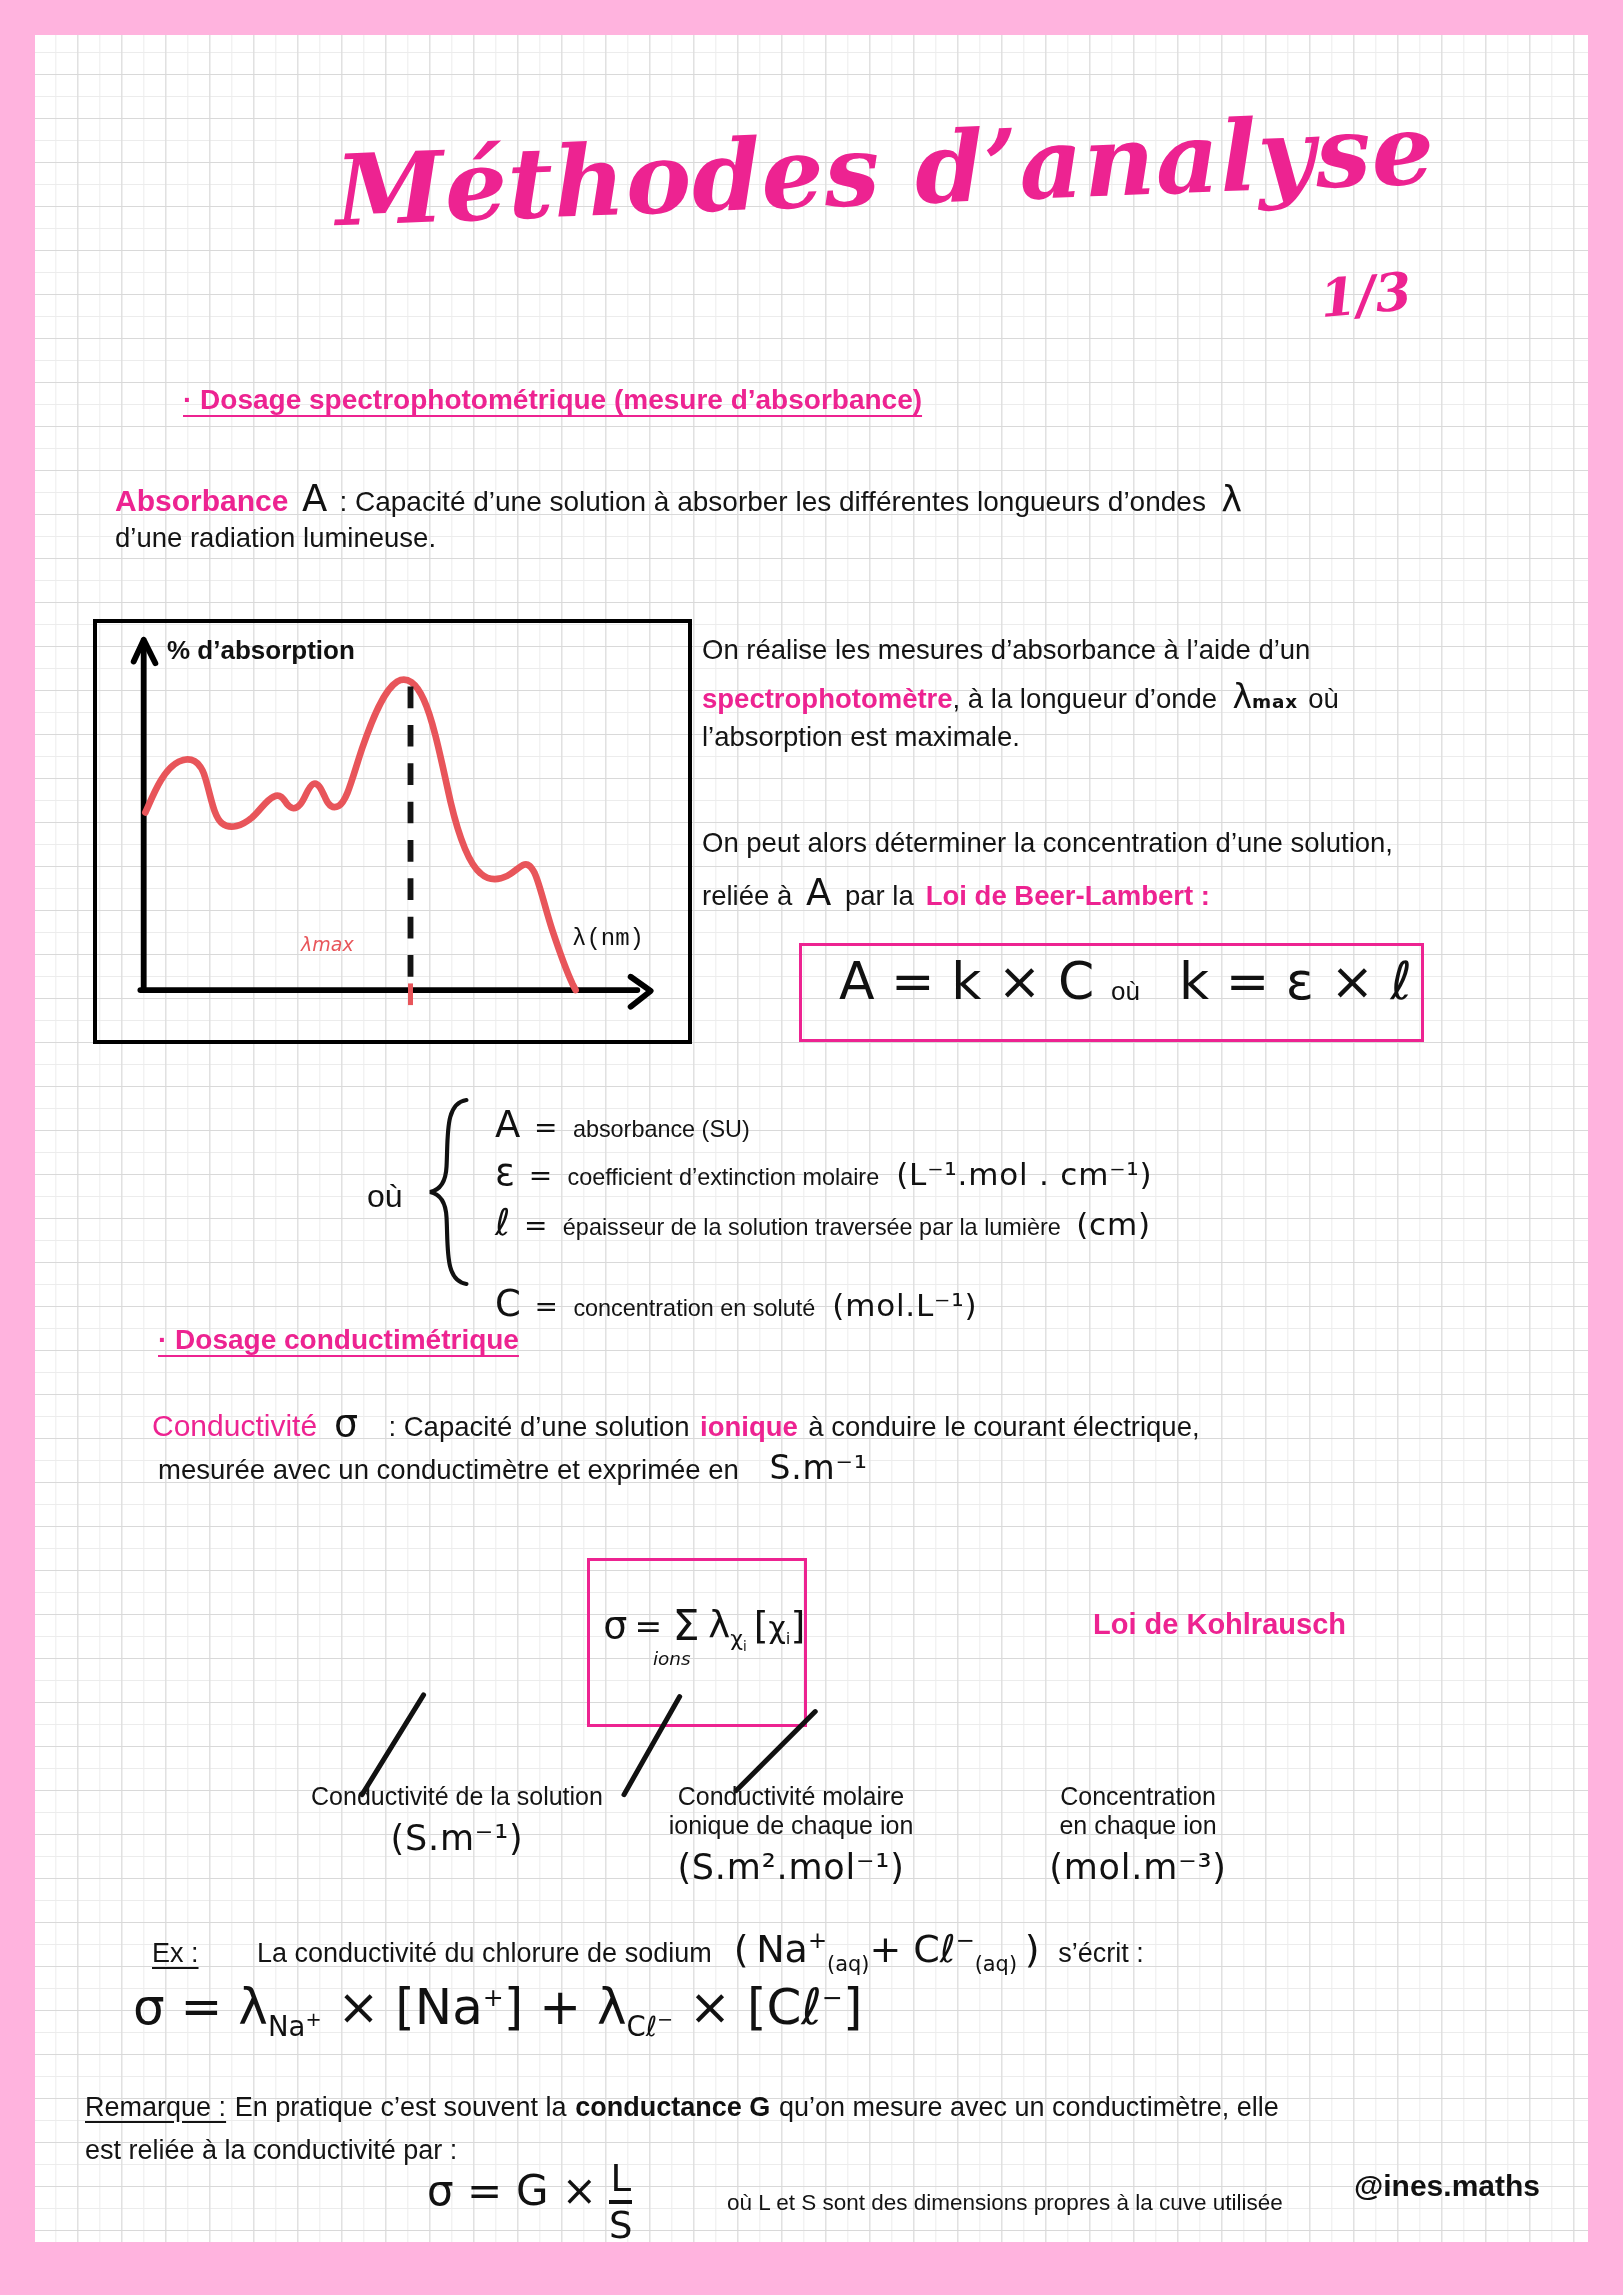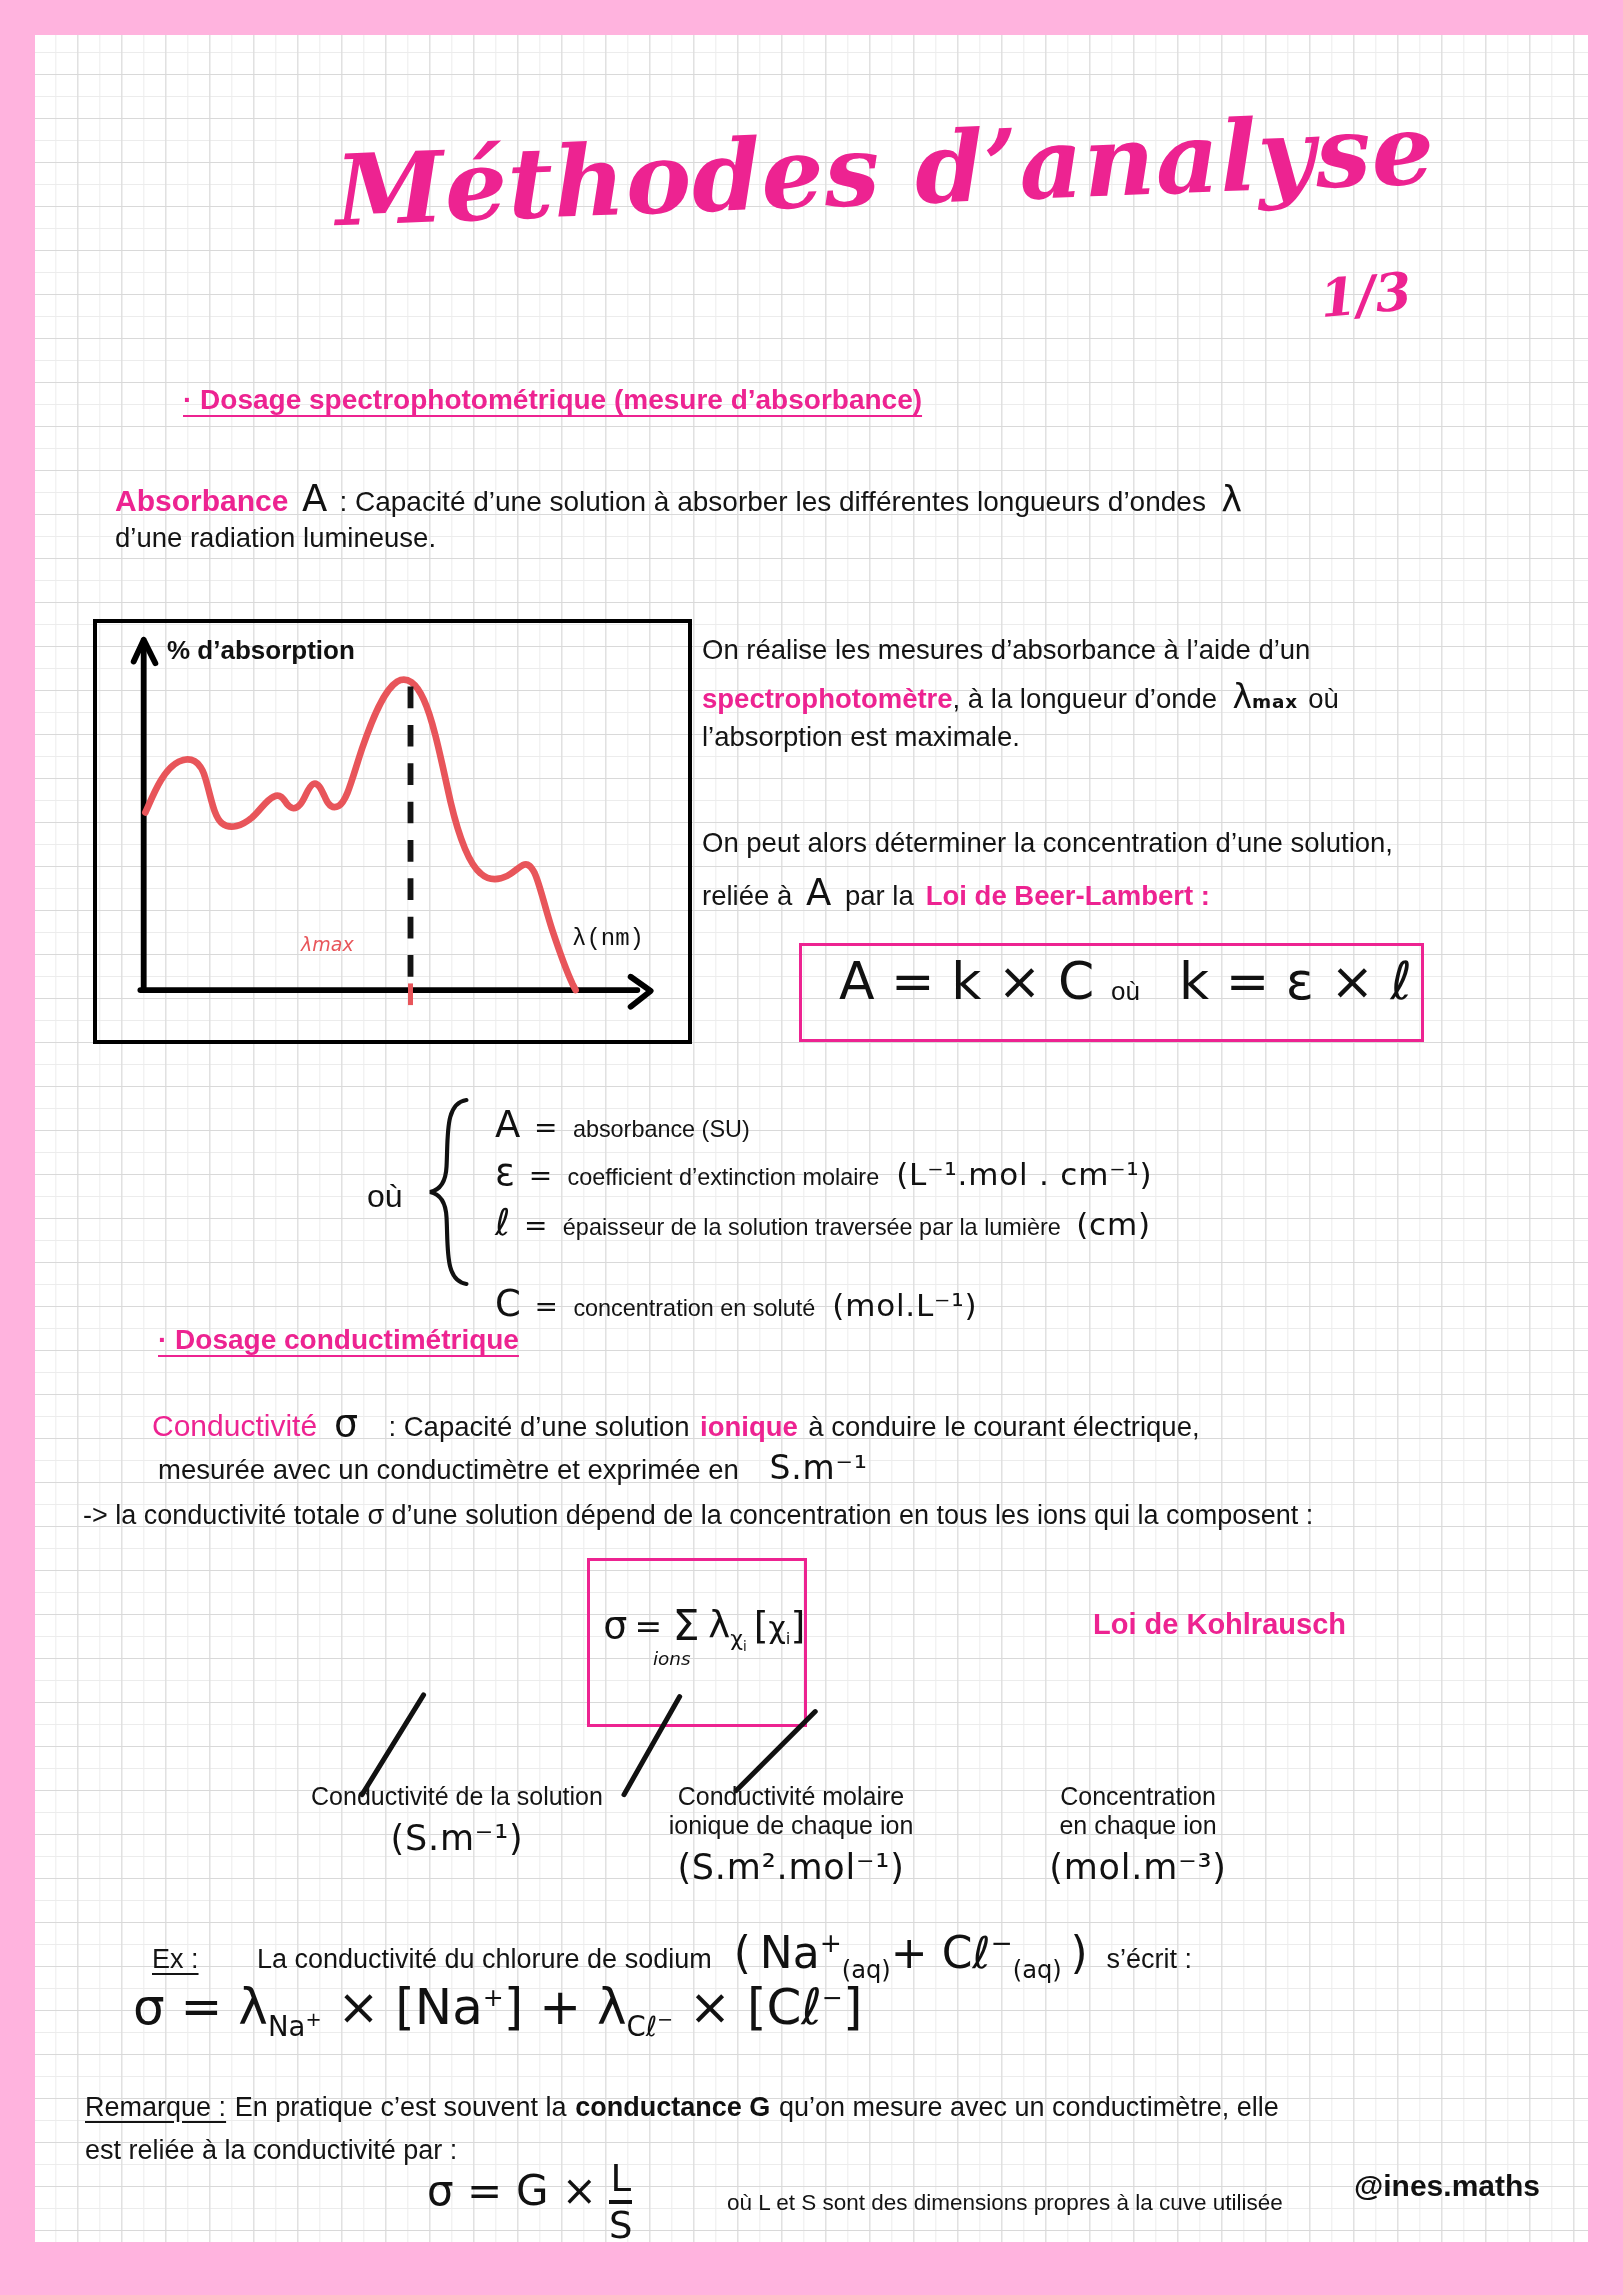--- a/index.html
+++ b/index.html
@@ -201,21 +201,20 @@
     <span style="font-size:30px;color:#ED2391;">Conductivité</span>
     <span class="handf" style="font-size:38px;margin:0 13.3px 0 13.3px;color:#111;">σ</span>
     <span style="font-size:27.5px;color:#141414;margin-left:13.3px;">: Capacité d’une solution</span>
     <span style="font-size:27.5px;font-weight:bold;color:#ED2391;margin:0 6.7px;">ionique</span>
     <span style="font-size:27.5px;color:#141414;">à conduire le courant électrique,</span>
   </div>
   <div class="abs" style="left:123px;top:1413px;white-space:nowrap;">
     <span style="font-size:27.5px;color:#141414;">mesurée avec un conductimètre et exprimée en</span>
     <span class="handf" style="font-size:33px;margin-left:27px;letter-spacing:0.8px;">S.m⁻¹</span>
   </div>
-  <div class="abs" style="left:48px;top:1465px;font-size:27px;color:#141414;white-space:nowrap;">-&gt; la conductivité totale  σ  d’une solution dépend de la concentration en tous les ions qui la composent :</div>
 
   <div class="abs fbox" style="left:552px;top:1523px;width:200px;height:163px;padding-left:14px;">
     <div class="abs" style="left:13.3px;top:37px;white-space:nowrap;">
       <span class="handf" style="font-size:38px;">σ</span>
       <span class="handf" style="font-size:33px;margin-left:3.3px;">=</span>
       <span class="handf" style="font-size:43px;margin-left:6.7px;position:relative;top:1.7px;">Σ</span>
       <span class="handf" style="font-size:37px;margin-left:5px;">λ</span><span class="handf" style="font-size:22px;position:relative;top:8.3px;">χ<span style="font-size:13.3px;position:relative;top:5px;">i</span></span>
       <span class="handf" style="font-size:38px;margin-left:3.3px;">[</span><span class="handf" style="font-size:30px;">χ<span style="font-size:16.7px;position:relative;top:5.8px;">i</span></span><span class="handf" style="font-size:38px;">]</span>
     </div>
     <div class="abs handf" style="left:63px;top:87px;font-size:18.4px;font-style:italic;">ions</div>
@@ -241,21 +240,21 @@
 
   <div class="abs" style="left:978px;top:1747px;width:250px;text-align:center;">
     <div style="font-size:25px;color:#141414;white-space:nowrap;">Concentration</div>
     <div style="font-size:25px;color:#141414;white-space:nowrap;">en chaque ion</div>
     <div class="handf" style="font-size:35px;margin-top:6.7px;letter-spacing:0.8px;">(mol.m⁻³)</div>
   </div>
 
   <div class="abs" style="left:117px;top:1892px;white-space:nowrap;">
     <span style="font-size:27px;color:#141414;text-decoration:underline;text-underline-offset:5px;">Ex :</span>
     <span style="font-size:27px;color:#141414;margin-left:6.7px;padding-left:48px;">La conductivité du chlorure de sodium</span>
-    <span class="handf" style="font-size:44px;margin-left:18.4px;">( Na<sup style="font-size:.6em">+</sup><sub style="font-size:.55em">(aq)</sub>+ Cℓ<sup style="font-size:.6em">−</sup><sub style="font-size:.55em">(aq)</sub> )</span>
+    <span class="handf" style="font-size:38px;margin-left:18.4px;">( Na<sup style="font-size:.6em">+</sup><sub style="font-size:.55em">(aq)</sub>+ Cℓ<sup style="font-size:.6em">−</sup><sub style="font-size:.55em">(aq)</sub> )</span>
     <span style="font-size:27px;color:#141414;margin-left:15px;">s’écrit :</span>
   </div>
 
   <div class="abs handf" style="left:98px;top:1943px;font-size:50px;white-space:nowrap;">
     σ = λ<span style="font-size:.55em;position:relative;top:11.7px;">Na<sup style="font-size:.7em">+</sup></span> × [Na<sup style="font-size:.5em">+</sup>] + λ<span style="font-size:.55em;position:relative;top:11.7px;">Cℓ<sup style="font-size:.7em">−</sup></span> × [Cℓ<sup style="font-size:.5em">−</sup>]
   </div>
 
   <div class="abs" style="left:50px;top:2057px;white-space:nowrap;">
     <span style="font-size:27px;color:#141414;text-decoration:underline;text-underline-offset:5px;">Remarque :</span>
     <span style="font-size:27px;color:#141414;margin-left:5px;">En pratique c’est souvent la</span>

